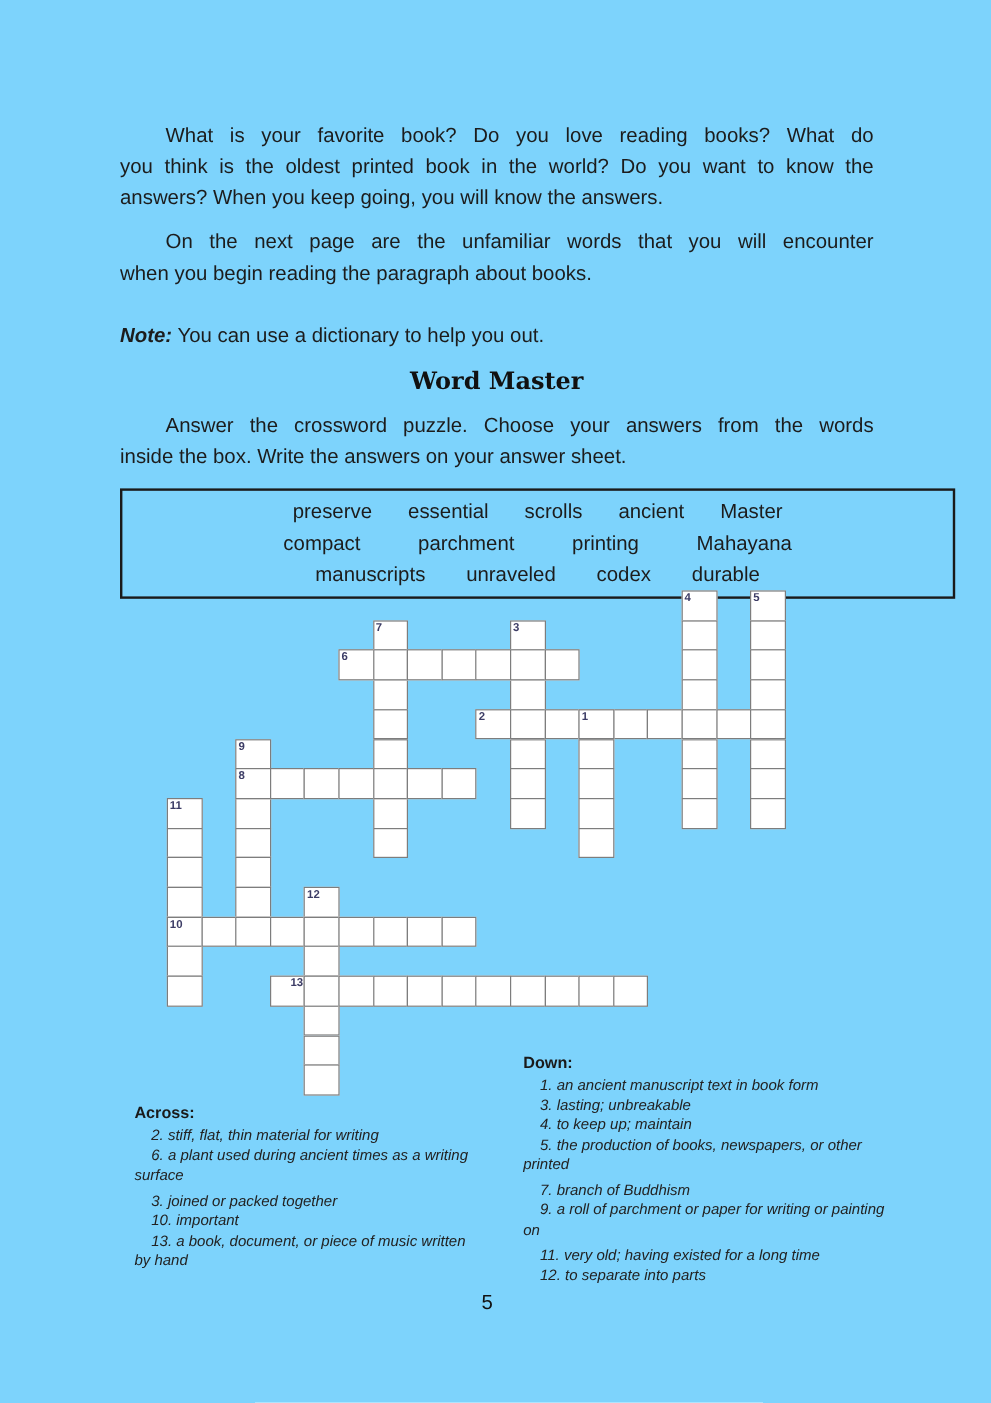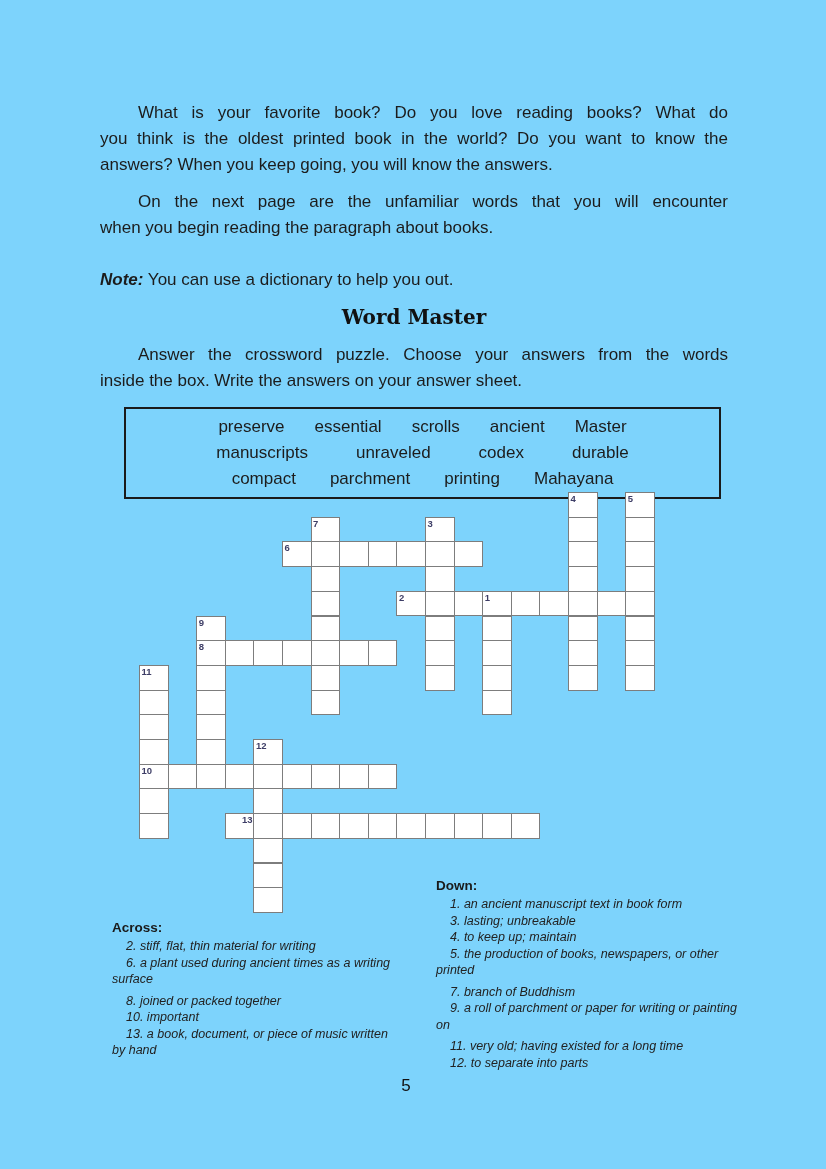--- a/index.html
+++ b/index.html
@@ -13,21 +13,21 @@
   .para .indent{text-indent:38px;}
   .para .just{text-align:justify;text-align-last:justify;}
   .note-line{margin-top:26px;font-size:17px;line-height:26px;}
   .note-label{font-weight:bold;font-style:italic;}
   .main-heading{
     margin-top:11px;text-align:center;
     font-family:"DejaVu Serif",serif;font-weight:bold;font-size:20px;line-height:26px;color:#111;
   }
   .instructions{margin-top:12px;}
   .word-box{
-    margin-top:13px;margin-left:24px;width:597px;
+    margin-top:13px;margin-left:0;width:696px;
     border:2px solid #1a1a1a;box-sizing:border-box;
     padding:5px 18px;font-size:17px;
   }
   .wb-row{display:flex;justify-content:center;line-height:26px;column-gap:30px;}
   .wb-row:nth-child(2){column-gap:48px;}
   .wb-row:nth-child(3){column-gap:34px;}
   .grid{position:absolute;left:139px;top:492px;width:516px;height:421px;}
   .cell{
     position:absolute;width:29.6px;height:25.7px;box-sizing:border-box;
     background:#ffffff;border:1px solid #7d7d7d;
@@ -77,30 +77,30 @@
 
     <div class="word-box">
         <div class="wb-row">
           <span>preserve</span>
           <span>essential</span>
           <span>scrolls</span>
           <span>ancient</span>
           <span>Master</span>
         </div>
         <div class="wb-row">
+          <span>compact</span>
+          <span>parchment</span>
+          <span>printing</span>
+          <span>Mahayana</span>
+        </div>
+        <div class="wb-row">
           <span>manuscripts</span>
           <span>unraveled</span>
           <span>codex</span>
           <span>durable</span>
-        </div>
-        <div class="wb-row">
-          <span>compact</span>
-          <span>parchment</span>
-          <span>printing</span>
-          <span>Mahayana</span>
         </div>
       </div>
   </div>
 
   <div class="grid">
       <div class="cell" style="left: 429px; top: 0px; border-color: rgb(125, 125, 125);"></div>
       <div class="cell" style="left: 429px; top: 24.7px; border-color: rgb(125, 125, 125);"></div>
       <div class="cell" style="left: 429px; top: 49.4px; border-color: rgb(125, 125, 125);"></div>
       <div class="cell" style="left: 429px; top: 74.1px; border-color: rgb(125, 125, 125);"></div>
       <div class="cell" style="left: 429px; top: 98.8px; border-color: rgb(125, 125, 125);"></div>
@@ -212,21 +212,21 @@
       <div class="cellnum" style="left: 116.9px; top: 249px; color: rgb(61, 61, 102);">12</div>
       <div class="cellnum" style="left: 2.5px; top: 273.7px; color: rgb(61, 61, 102);">10</div>
       <div class="cellnum" style="left: 103px; top: 323.1px; color: rgb(61, 61, 102);">13</div>
     </div>
 
   <div class="clues clues-across">
     <div class="clues-header">Across:</div>
     <div class="clue-list">
         <p class="clue">2. stiff, flat, thin material for writing</p>
         <p class="clue">6. a plant used during ancient times as a writing surface</p>
-        <p class="clue">8. joined or packed together</p>
+        <p class="clue">3. joined or packed together</p>
         <p class="clue">10. important</p>
         <p class="clue">13. a book, document, or piece of music written by hand</p>
       </div>
   </div>
 
   <div class="clues clues-down">
     <div class="clues-header">Down:</div>
     <div class="clue-list">
         <p class="clue">1. an ancient manuscript text in book form</p>
         <p class="clue">3. lasting; unbreakable</p>

